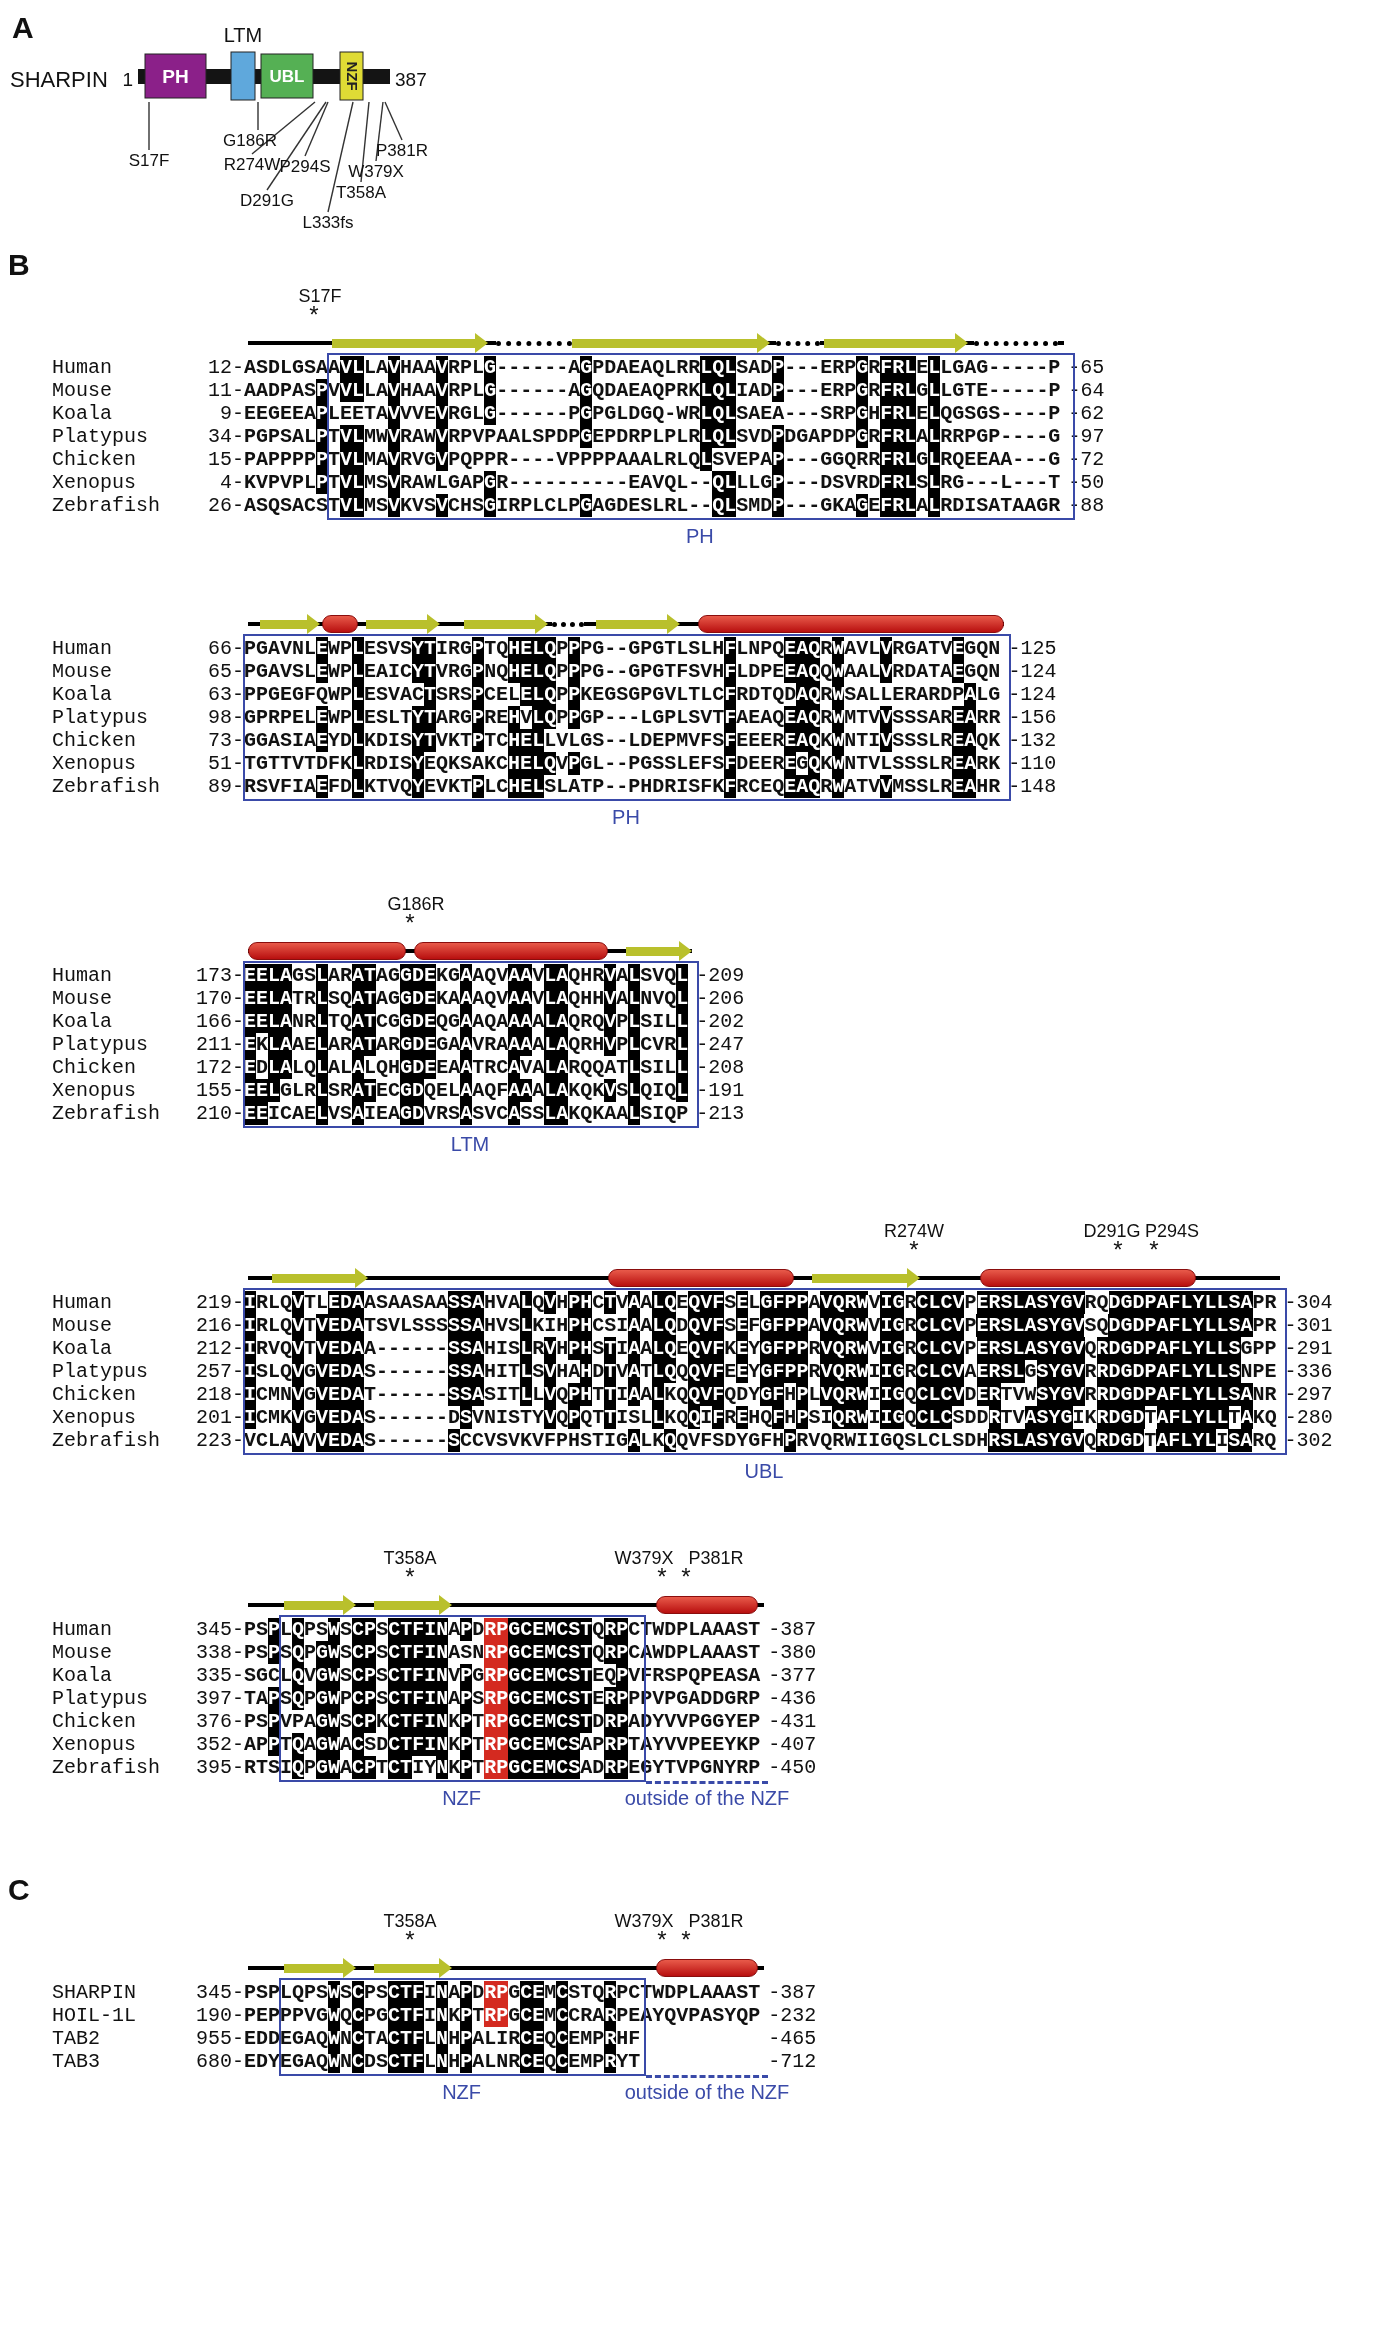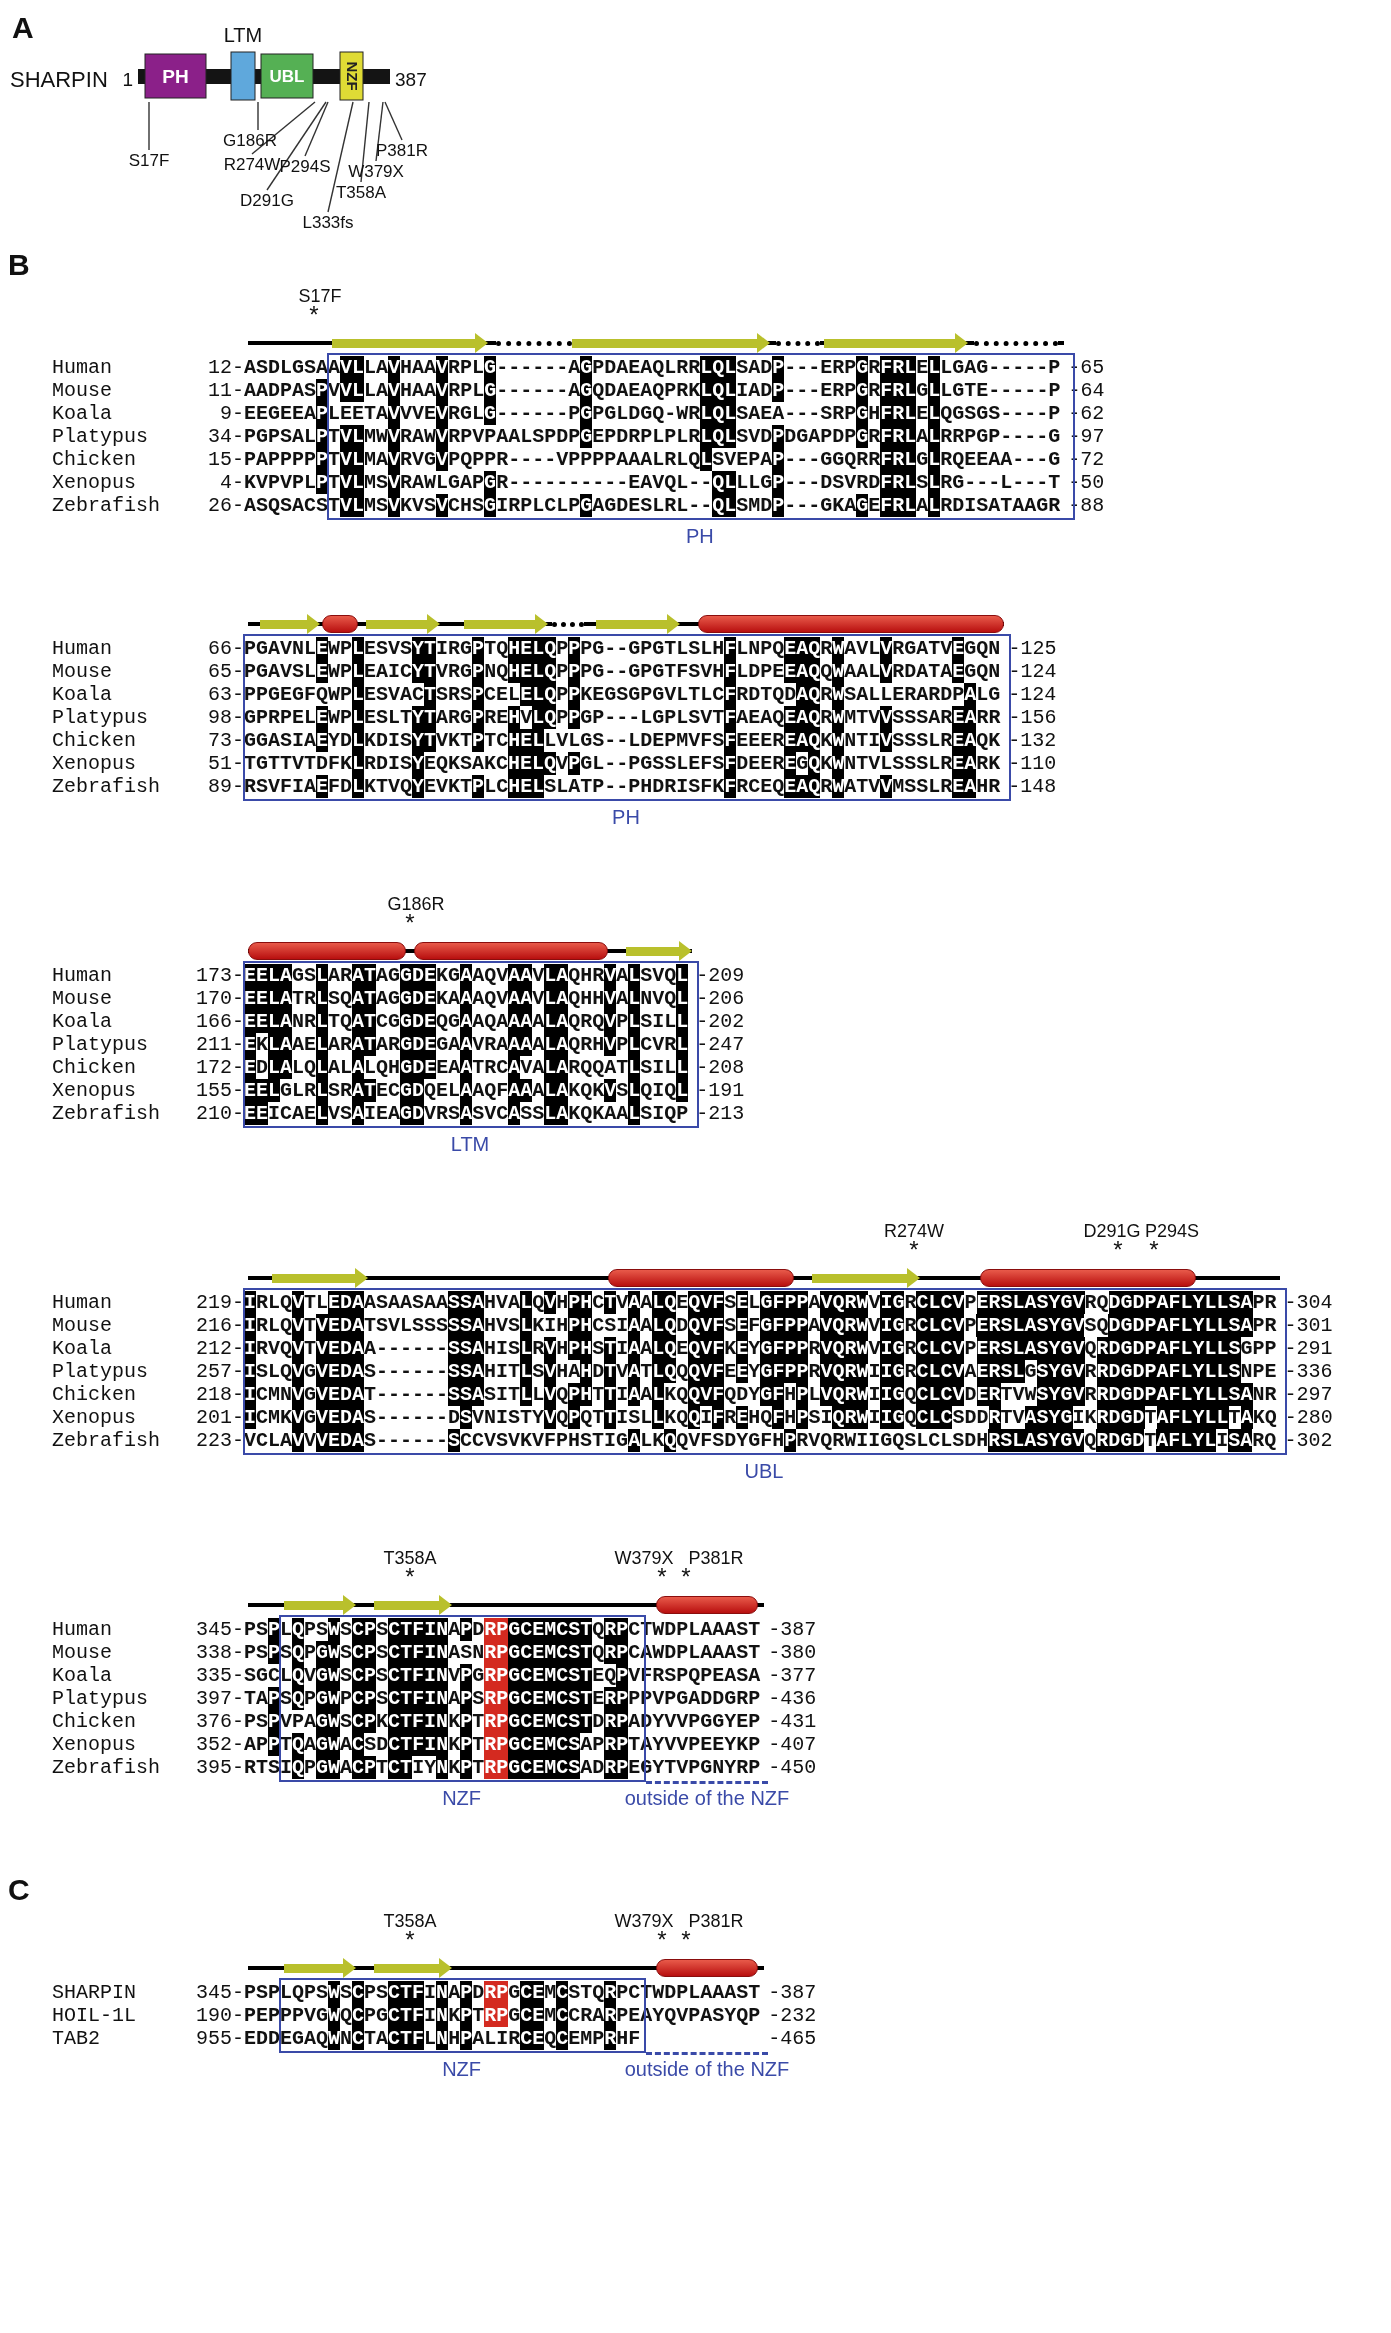--- a/index.html
+++ b/index.html
@@ -257,20 +257,21 @@
           <div class="ssarrowbody" style="left: 232px; width: 60px;"></div>
           <div class="ssarrowhead" style="left: 291px;"></div>
           <div class="ssarrowbody" style="left: 322px; width: 66px;"></div>
           <div class="ssarrowhead" style="left: 387px;"></div>
           <div class="sshelix" style="left: 604px; width: 102px;"></div>
         </div>
         <div class="seqwrap">
           <div class="arow"><span class="aname">SHARPIN</span><span class="astart">345-</span><span class="aseq">PSPLQPS<span class="hl">W</span>S<span class="hl">C</span>PS<span class="hl">CTF</span>I<span class="hl">N</span>A<span class="hl">P</span>D<span class="rd">RP</span>G<span class="hl">CE</span>M<span class="hl">C</span>STQ<span class="hl">R</span>PCTWDPLAAAST</span><span class="aend">-387</span></div>
           <div class="arow"><span class="aname">HOIL-1L</span><span class="astart">190-</span><span class="aseq">PEPPPVG<span class="hl">W</span>Q<span class="hl">C</span>PG<span class="hl">CTF</span>I<span class="hl">N</span>K<span class="hl">P</span>T<span class="rd">RP</span>G<span class="hl">CE</span>M<span class="hl">C</span>CRA<span class="hl">R</span>PEAYQVPASYQP</span><span class="aend">-232</span></div>
           <div class="arow"><span class="aname">TAB2</span><span class="astart">955-</span><span class="aseq">EDDEGAQ<span class="hl">W</span>N<span class="hl">C</span>TA<span class="hl">CTF</span>L<span class="hl">N</span>H<span class="hl">P</span>ALIR<span class="hl">CE</span>Q<span class="hl">C</span>EMP<span class="hl">R</span>HF          </span><span class="aend">-465</span></div>
+          <div class="arow"><span class="aname">TAB3</span><span class="astart">680-</span><span class="aseq">EDYEGAQ<span class="hl">W</span>N<span class="hl">C</span>DS<span class="hl">CTF</span>L<span class="hl">N</span>H<span class="hl">P</span>ALNR<span class="hl">CE</span>Q<span class="hl">C</span>EMP<span class="hl">R</span>YT          </span><span class="aend">-712</span></div>
           <div class="bluebox" style="left: 227px; width: 363.2px;"></div>
           <div class="dashline" style="left: 594.4px; width: 121.2px;"></div>
         </div>
         <div class="domrow">
           <div class="domlabel" style="left: 409.6px;">NZF</div>
           <div class="domlabel" style="left: 655px;">outside of the NZF</div>
         </div>
       </div>
     </div>
 

